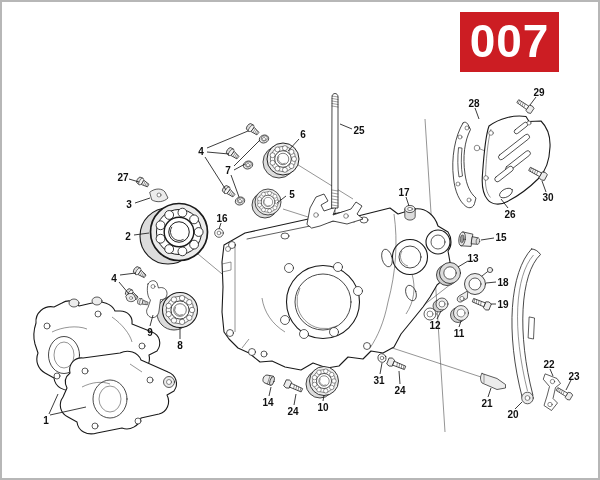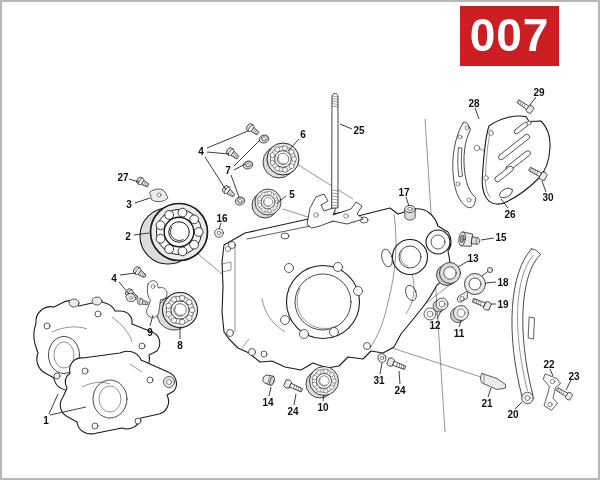--- a/index.html
+++ b/index.html
@@ -8,21 +8,21 @@
     --ink:#1a1a1a;
     --frame:#b7b7b7;
   }
   html,body{margin:0;padding:0;background:#fff;}
   .page{
     position:relative;width:600px;height:480px;box-sizing:border-box;
     background:#fff;border:2px solid var(--frame);overflow:hidden;
     font-family:"Liberation Sans",sans-serif;
   }
   .badge{
-    position:absolute;left:458px;top:4px;width:99px;height:60px;
+    position:absolute;left:458px;top:10px;width:99px;height:60px;
     background:var(--badge-bg);color:var(--badge-fg);
     font-weight:bold;font-size:46px;line-height:58px;text-align:center;
     letter-spacing:1px;
   }
   svg{position:absolute;left:0;top:0;}
   
   .k{stroke:var(--ink);stroke-linecap:round;stroke-linejoin:round;fill:none;}
   .w{fill:#ffffff;}
   .g1{fill:#ececec;} .g2{fill:#dcdcdc;} .g3{fill:#cfcfcf;} .g4{fill:#9a9a9a;}
   .s1{stroke-width:1.1;} .s08{stroke-width:0.8;} .s07{stroke-width:0.7;}

